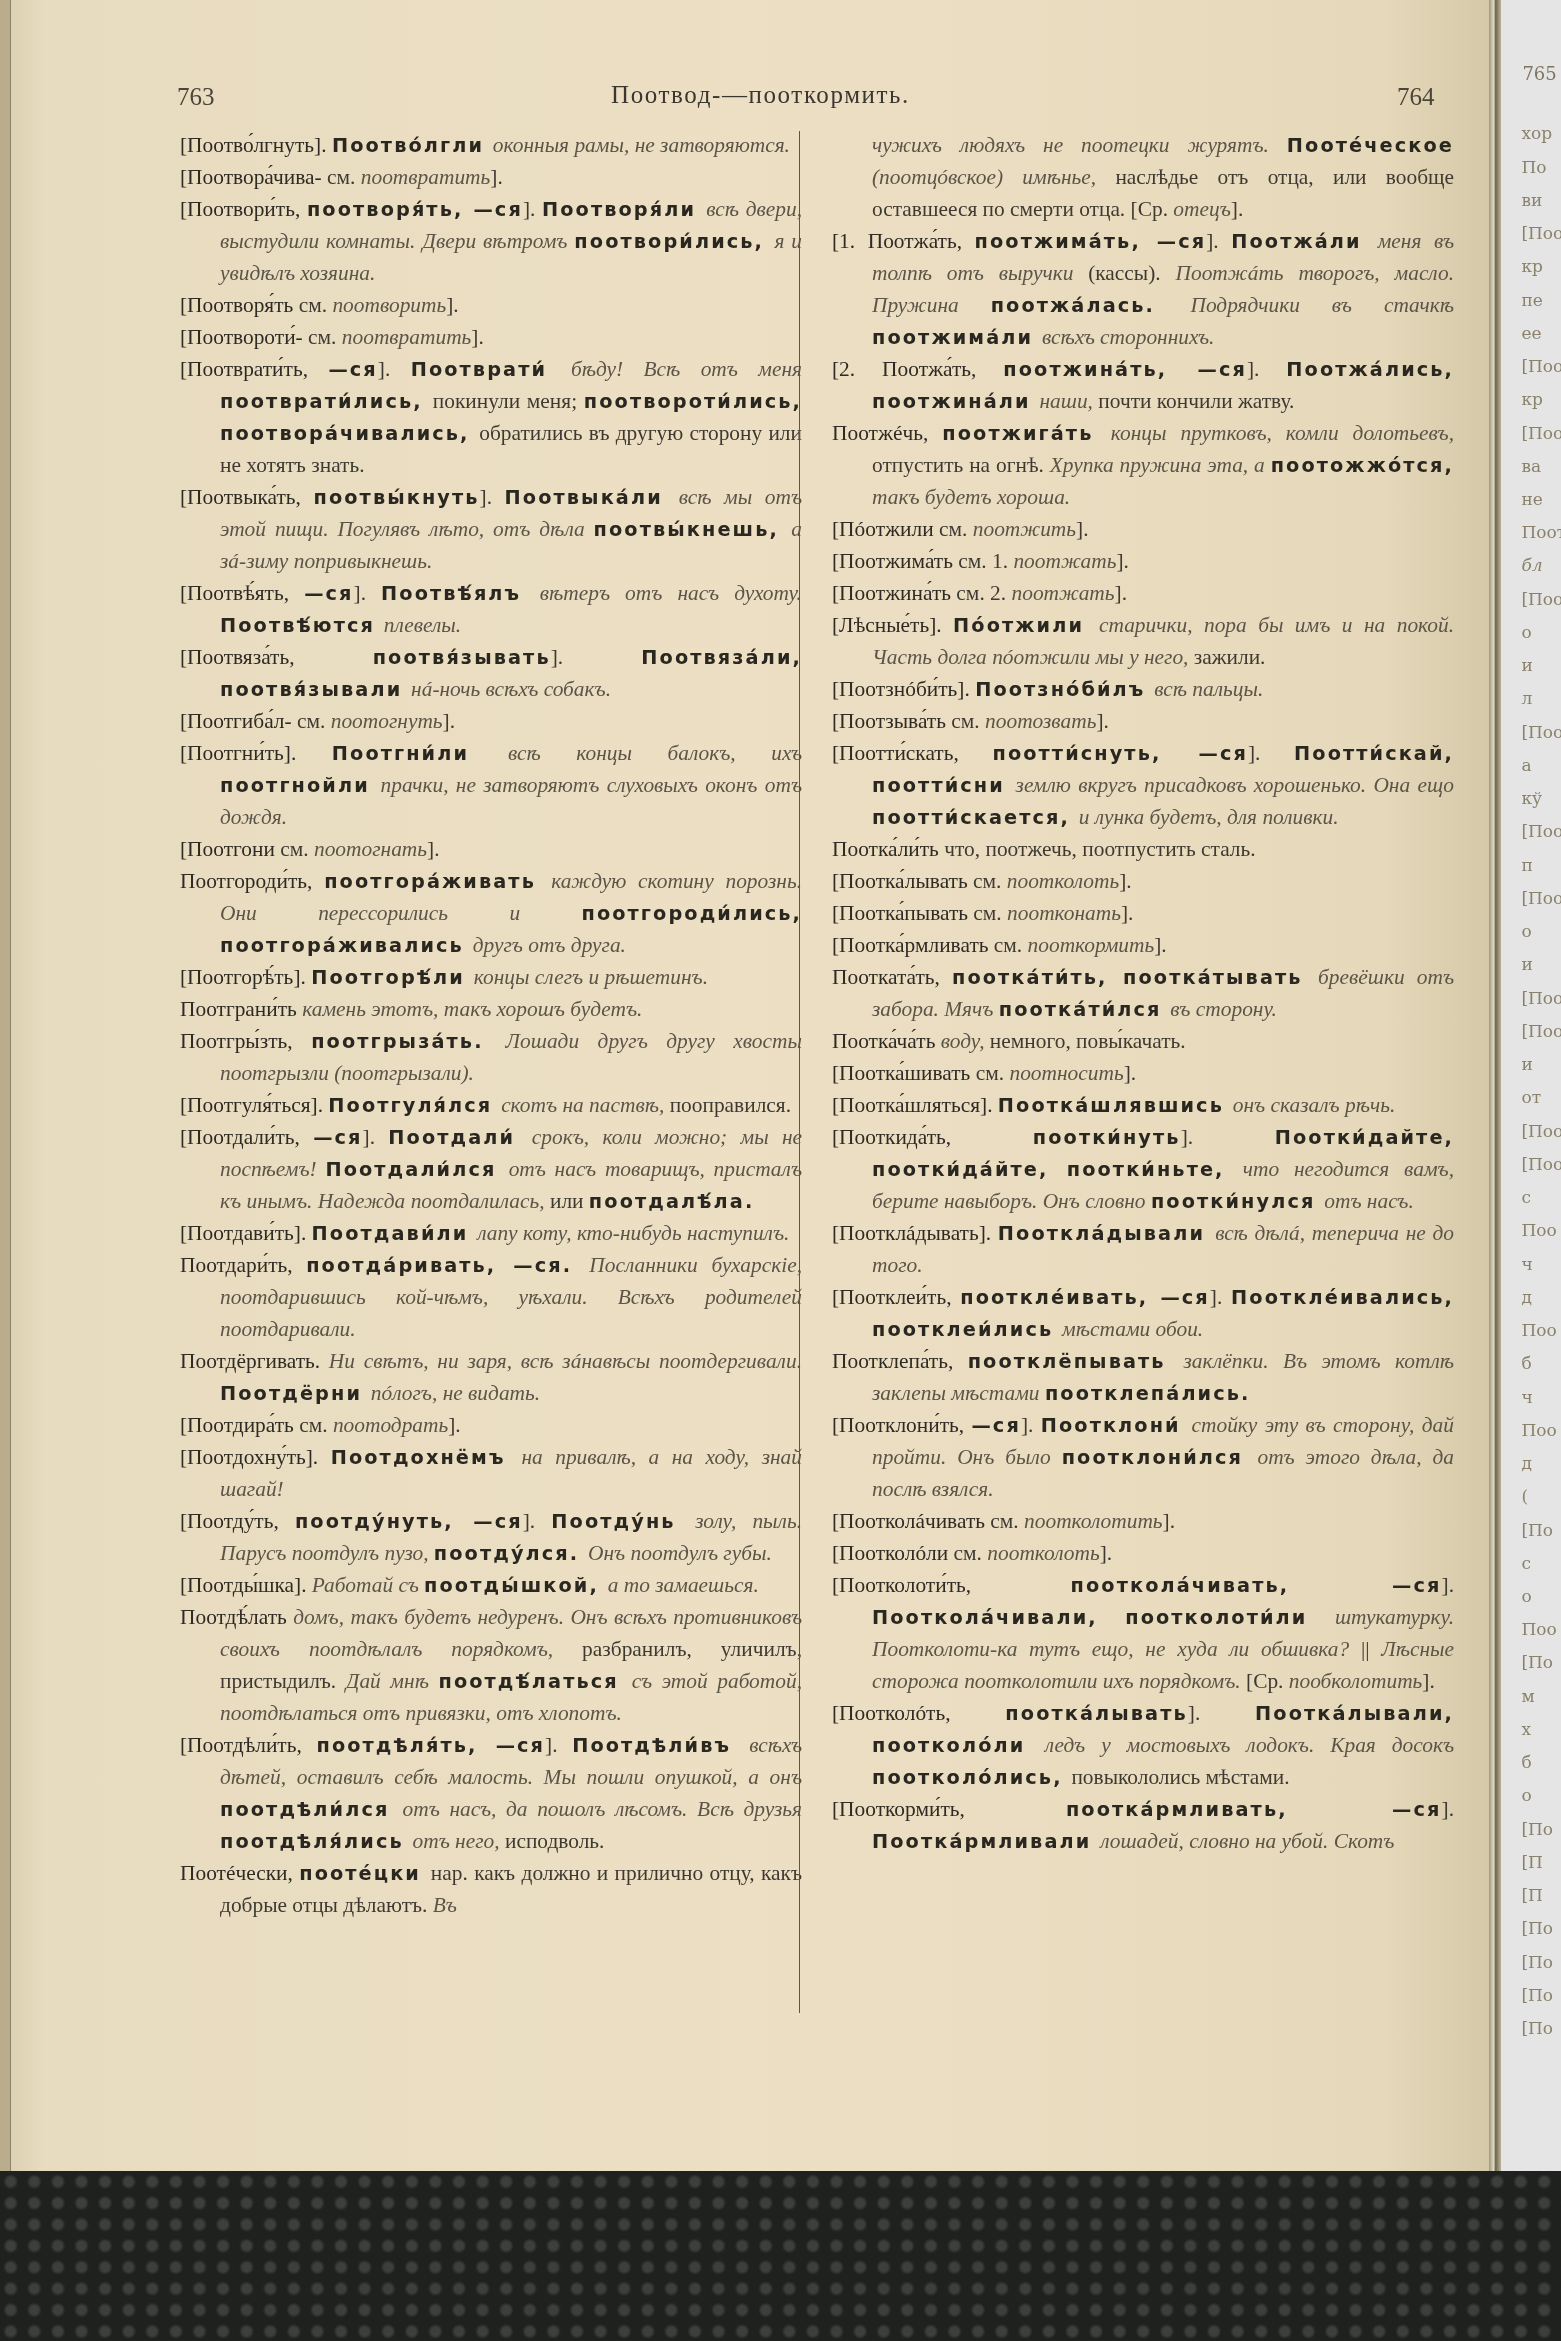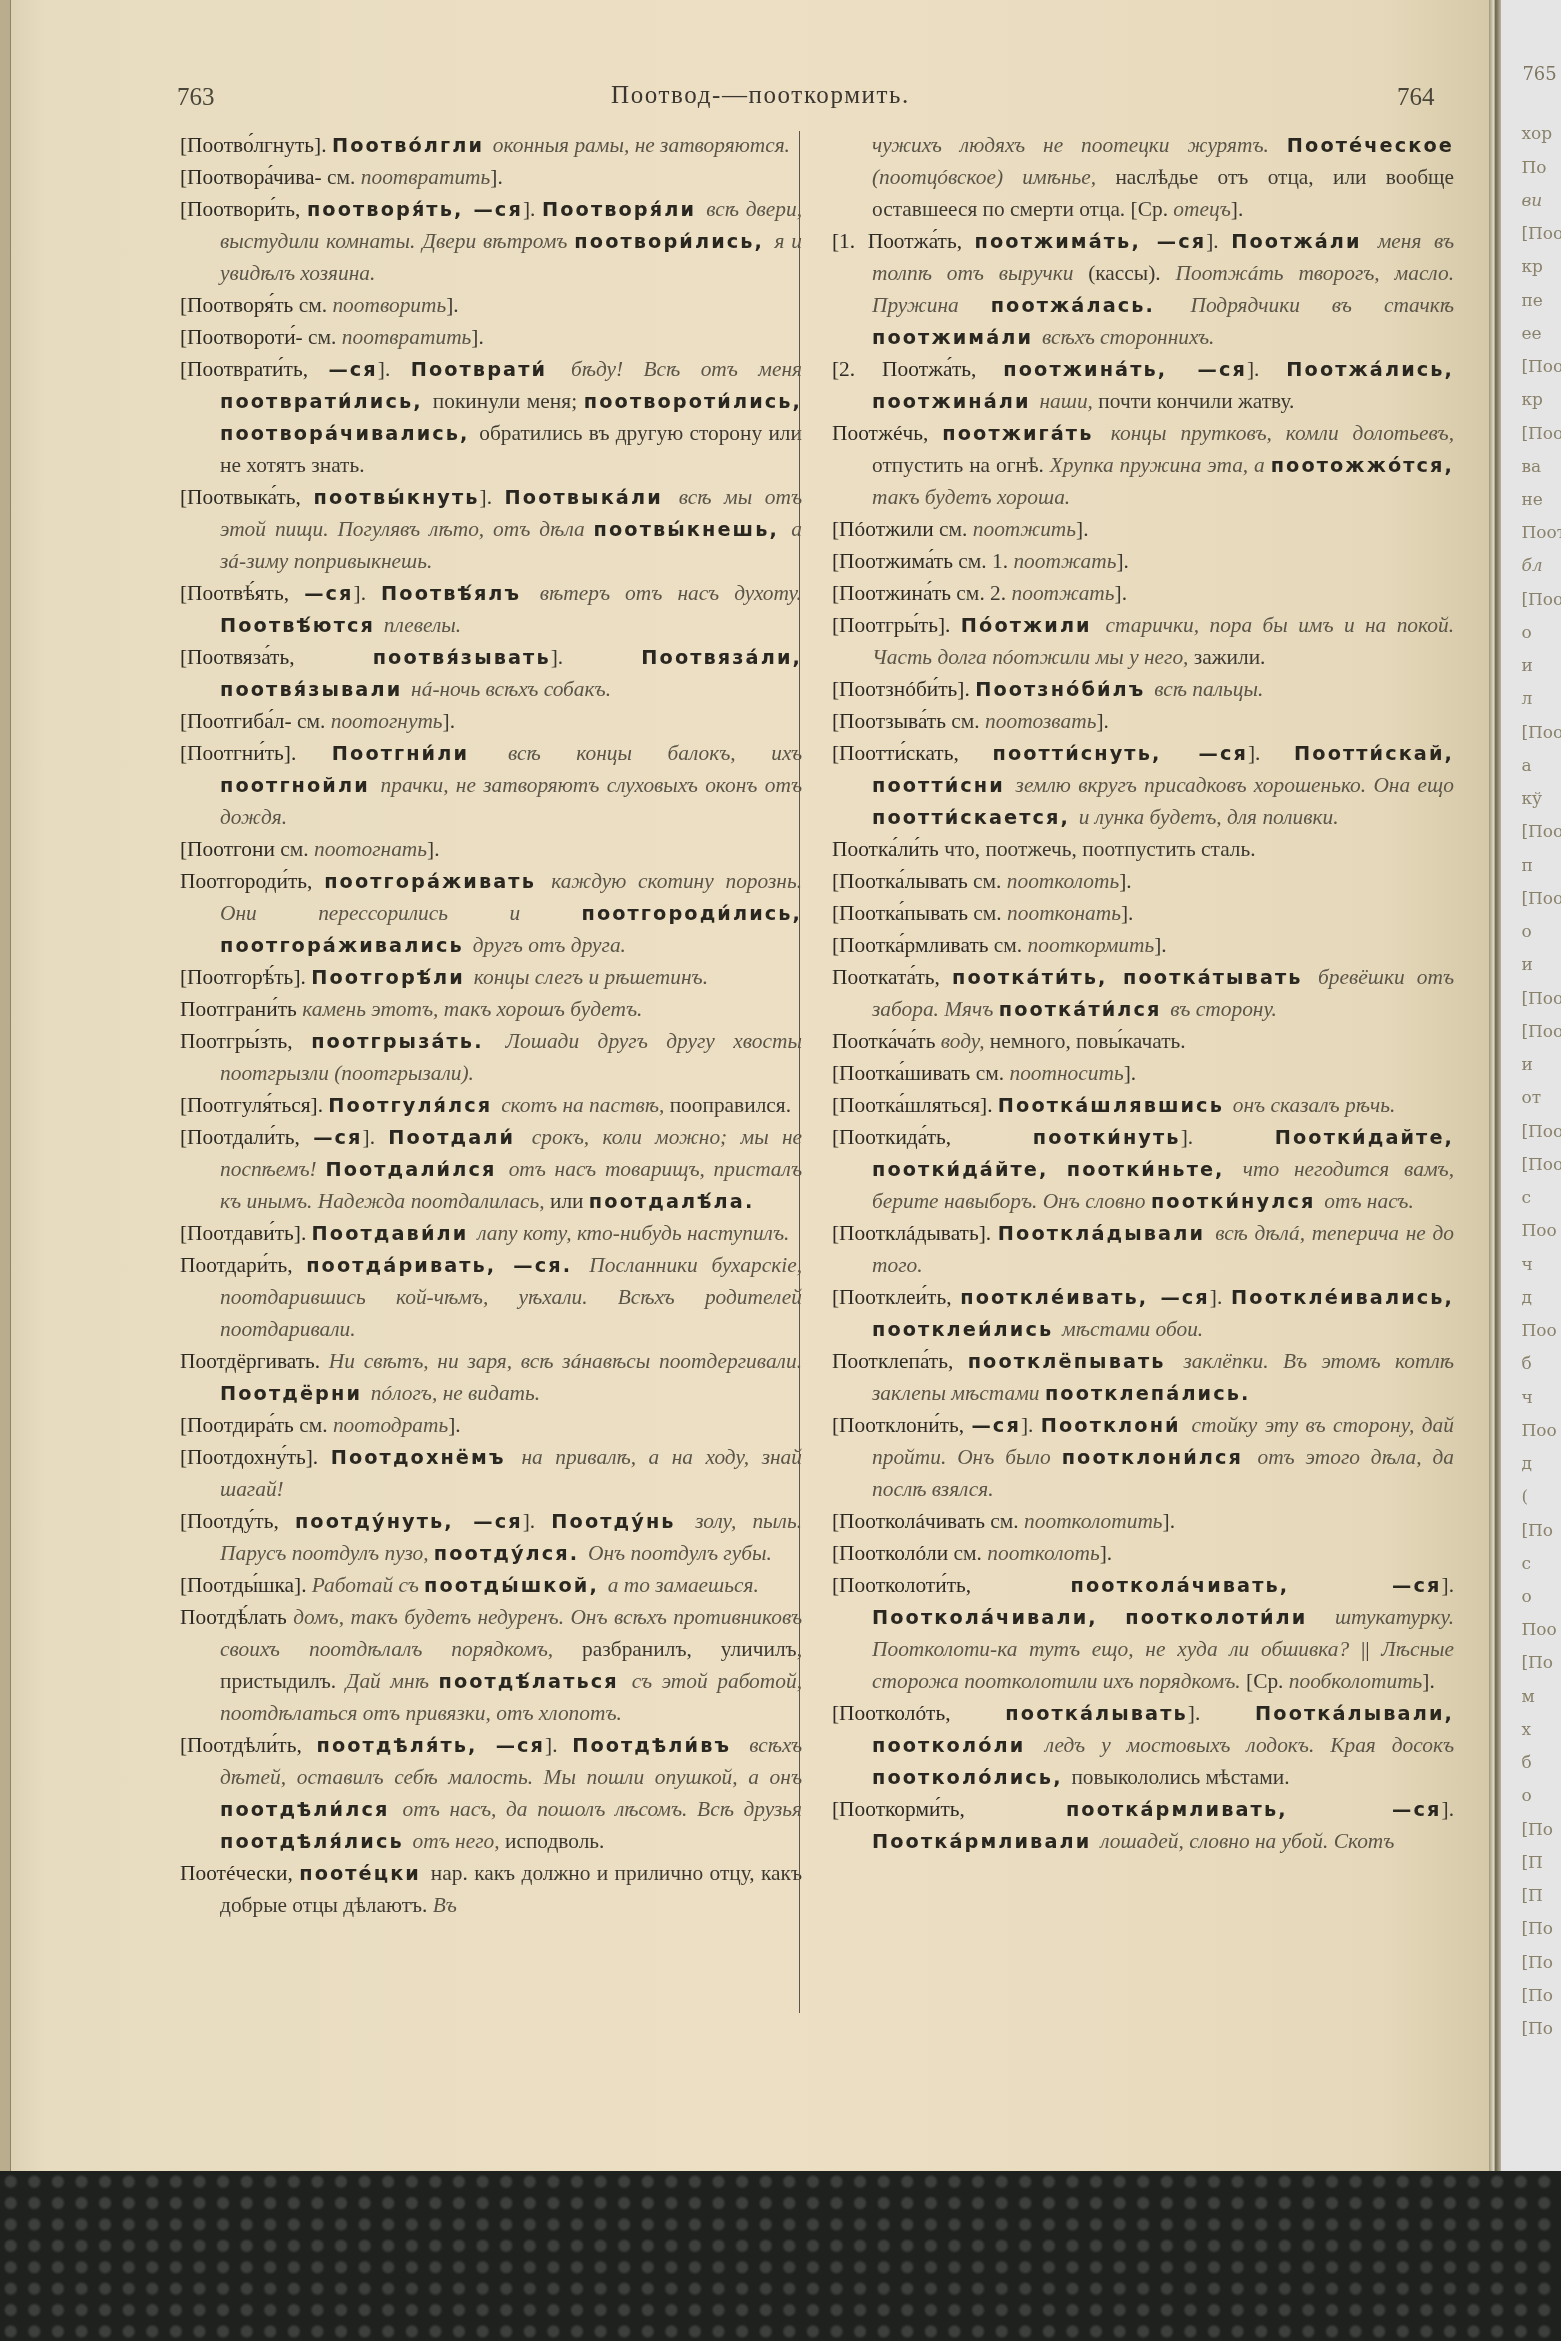--- a/index.html
+++ b/index.html
@@ -72,21 +72,21 @@
     </div>
   <div class="col-rule"></div>
   <div class="col col-right" id="col-right">
       <p class="entry" style="text-indent: 0px;"><span class="i">чужихъ людяхъ не поотецки журятъ. </span><span class="b">Поотéческое </span><span class="i">(поотцóвское) имѣнье, </span><span class="r">наслѣдье отъ отца, или вообще оставшееся по смерти отца. [Ср. </span><span class="i">отецъ</span><span class="r">].</span></p>
       <p class="entry"><span class="hw">[1. Поотжа́ть, </span><span class="b">поотжима́ть, —ся</span><span class="r">]. </span><span class="b">Поотжа́ли </span><span class="i">меня въ толпѣ отъ выручки </span><span class="r">(кассы). </span><span class="i">Поотжáть творогъ, масло. Пружина </span><span class="b">поотжа́лась. </span><span class="i">Подрядчики въ стачкѣ </span><span class="b">поотжима́ли </span><span class="i">всѣхъ стороннихъ.</span></p>
       <p class="entry"><span class="hw">[2. Поотжа́ть, </span><span class="b">поотжина́ть, —ся</span><span class="r">]. </span><span class="b">Поотжа́лись, поотжина́ли </span><span class="i">наши, </span><span class="r">почти кончили жатву.</span></p>
       <p class="entry"><span class="hw">Поотжéчь, </span><span class="b">поотжига́ть </span><span class="i">концы прутковъ, комли долотьевъ, </span><span class="r">отпустить на огнѣ. </span><span class="i">Хрупка пружина эта, а </span><span class="b">поотожжóтся, </span><span class="i">такъ будетъ хороша.</span></p>
       <p class="entry"><span class="hw">[Пóотжили </span><span class="r">см. </span><span class="i">поотжить</span><span class="r">].</span></p>
       <p class="entry"><span class="hw">[Поотжима́ть </span><span class="r">см. 1. </span><span class="i">поотжать</span><span class="r">].</span></p>
       <p class="entry"><span class="hw">[Поотжина́ть </span><span class="r">см. 2. </span><span class="i">поотжать</span><span class="r">].</span></p>
-      <p class="entry"><span class="hw">[Поотгры́ть]. </span><span class="b">Пóотжили </span><span class="i">старички, пора бы имъ и на покой. Часть долга пóотжили мы у него, </span><span class="r">зажили.</span></p>
+      <p class="entry"><span class="hw">[Лѣсные́ть]. </span><span class="b">Пóотжили </span><span class="i">старички, пора бы имъ и на покой. Часть долга пóотжили мы у него, </span><span class="r">зажили.</span></p>
       <p class="entry"><span class="hw">[Поотзнóби́ть]. </span><span class="b">Поотзнóби́лъ </span><span class="i">всѣ пальцы.</span></p>
       <p class="entry"><span class="hw">[Поотзыва́ть </span><span class="r">см. </span><span class="i">поотозвать</span><span class="r">].</span></p>
       <p class="entry"><span class="hw">[Поотти́скать, </span><span class="b">поотти́снуть, —ся</span><span class="r">]. </span><span class="b">Поотти́скай, поотти́сни </span><span class="i">землю вкругъ присадковъ хорошенько. Она ещо </span><span class="b">поотти́скается, </span><span class="i">и лунка будетъ, для поливки.</span></p>
       <p class="entry"><span class="hw">Поотка́ли́ть </span><span class="r">что, поотжечь, поотпустить сталь.</span></p>
       <p class="entry"><span class="hw">[Поотка́лывать </span><span class="r">см. </span><span class="i">поотколоть</span><span class="r">].</span></p>
       <p class="entry"><span class="hw">[Поотка́пывать </span><span class="r">см. </span><span class="i">поотконать</span><span class="r">].</span></p>
       <p class="entry"><span class="hw">[Поотка́рмливать </span><span class="r">см. </span><span class="i">пооткормить</span><span class="r">].</span></p>
       <p class="entry"><span class="hw">Поотката́ть, </span><span class="b">поотка́ти́ть, поотка́тывать </span><span class="i">бревёшки отъ забора. Мячъ </span><span class="b">поотка́ти́лся </span><span class="i">въ сторону.</span></p>
       <p class="entry"><span class="hw">Поотка́ча́ть </span><span class="i">воду, </span><span class="r">немного, повы́качать.</span></p>
       <p class="entry"><span class="hw">[Поотка́шивать </span><span class="r">см. </span><span class="i">поотносить</span><span class="r">].</span></p>
@@ -103,21 +103,21 @@
       <p class="entry"><span class="hw">[Пооткорми́ть, </span><span class="b">поотка́рмливать, —ся</span><span class="r">]. </span><span class="b">Поотка́рмливали </span><span class="i">лошадей, словно на убой. Скотъ</span></p>
     </div>
 </div>
 
 <div class="gutter"></div>
 
 <div class="next-page" id="next-page">
   <span class="np-num">765</span>
 <span class="np-line" style="top: 123px;">хор</span>
     <span class="np-line" style="top: 157px;">По</span>
-    <span class="np-line" style="top: 190px; font-style: italic;">ви</span>
+    <span class="np-line" style="top: 190px;">ви</span>
     <span class="np-line" style="top: 223px;">[Поот</span>
     <span class="np-line" style="top: 256px;">кр</span>
     <span class="np-line" style="top: 290px;">пе</span>
     <span class="np-line" style="top: 323px;">ее</span>
     <span class="np-line" style="top: 356px;">[Поот</span>
     <span class="np-line" style="top: 389px;">кр</span>
     <span class="np-line" style="top: 423px;">[Поот</span>
     <span class="np-line" style="top: 456px;">ва</span>
     <span class="np-line" style="top: 489px;">не</span>
     <span class="np-line" style="top: 522px;">Поот</span>

